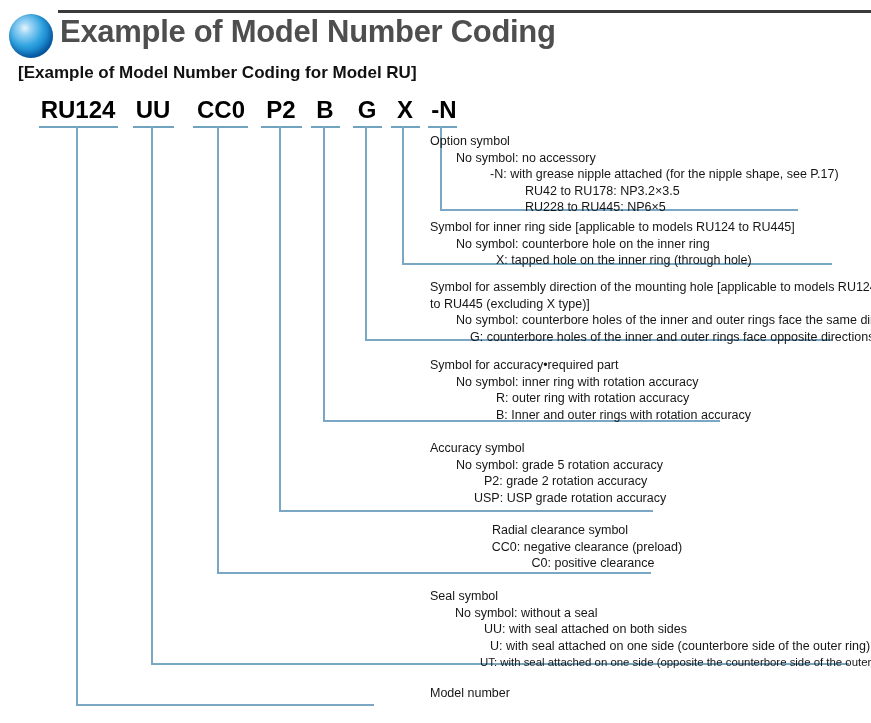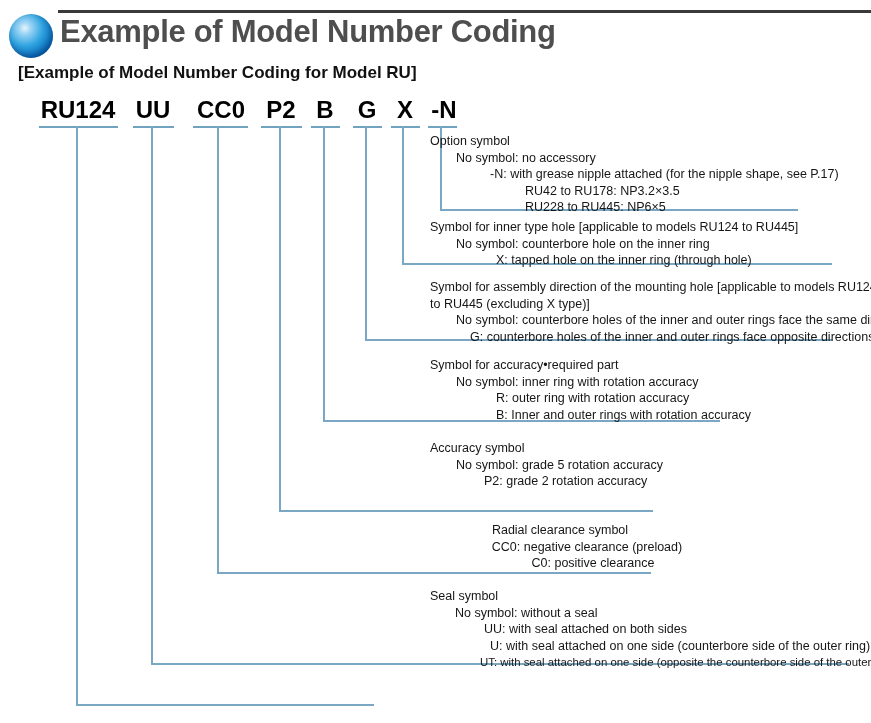--- a/index.html
+++ b/index.html
@@ -117,21 +117,21 @@
 
   <div class="blk" style="left:430px;top:133px;width:368px;text-align:left;">
     <div class="ln hd" style="margin-left:0px;">Option symbol</div>
     <div class="ln" style="margin-left:26px;">No symbol: no accessory</div>
     <div class="ln" style="margin-left:60px;">-N: with grease nipple attached (for the nipple shape, see P.17)</div>
     <div class="ln" style="margin-left:95px;">RU42 to RU178: NP3.2×3.5</div>
     <div class="ln" style="margin-left:95px;">RU228 to RU445: NP6×5</div>
   </div>
 
   <div class="blk" style="left:430px;top:219px;width:402px;">
-    <div class="ln hd" style="margin-left:0px;">Symbol for inner type hole [applicable to models RU124 to RU445]</div>
+    <div class="ln hd" style="margin-left:0px;">Symbol for inner ring side [applicable to models RU124 to RU445]</div>
     <div class="ln" style="margin-left:26px;">No symbol: counterbore hole on the inner ring</div>
     <div class="ln" style="margin-left:66px;">X: tapped hole on the inner ring (through hole)</div>
   </div>
 
   <div class="blk" style="left:430px;top:279px;width:440px;">
     <div class="ln hd" style="margin-left:0px;">Symbol for assembly direction of the mounting hole [applicable to models RU124</div>
     <div class="ln hd" style="margin-left:0px;">to RU445 (excluding X type)]</div>
     <div class="ln" style="margin-left:26px;">No symbol: counterbore holes of the inner and outer rings face the same direction</div>
     <div class="ln" style="margin-left:40px;">G: counterbore holes of the inner and outer rings face opposite directions</div>
   </div>
@@ -140,30 +140,34 @@
     <div class="ln hd" style="margin-left:0px;">Symbol for accuracy•required part</div>
     <div class="ln" style="margin-left:26px;">No symbol: inner ring with rotation accuracy</div>
     <div class="ln" style="margin-left:66px;">R: outer ring with rotation accuracy</div>
     <div class="ln" style="margin-left:66px;">B: Inner and outer rings with rotation accuracy</div>
   </div>
 
   <div class="blk" style="left:430px;top:440px;width:260px;">
     <div class="ln hd" style="margin-left:0px;">Accuracy symbol</div>
     <div class="ln" style="margin-left:26px;">No symbol: grade 5 rotation accuracy</div>
     <div class="ln" style="margin-left:54px;">P2: grade 2 rotation accuracy</div>
+    <div class="ln" style="margin-left:44px;">USP: USP grade rotation accuracy</div>
   </div>
 
   <div class="blk" style="left:430px;top:522px;width:260px;text-align:center;">
     <div class="ln hd" style="margin-left:0px;">Radial clearance symbol</div>
     <div class="ln" style="margin-left:54px;">CC0: negative clearance (preload)</div>
     <div class="ln" style="margin-left:66px;">C0: positive clearance</div>
   </div>
 
   <div class="blk" style="left:430px;top:588px;width:430px;">
     <div class="ln hd" style="margin-left:0px;">Seal symbol</div>
     <div class="ln" style="margin-left:25px;">No symbol: without a seal</div>
     <div class="ln" style="margin-left:54px;">UU: with seal attached on both sides</div>
     <div class="ln" style="margin-left:60px;">U: with seal attached on one side (counterbore side of the outer ring)</div>
     <div class="ln sm" style="margin-left:50px;">UT: with seal attached on one side (opposite the counterbore side of the outer ring)</div>
   </div>
 
+  <div class="blk" style="left:430px;top:685px;width:200px;">
+    <div class="ln hd" style="margin-left:0px;">Model number</div>
+  </div>
 
 </div>
 
 </body></html>

